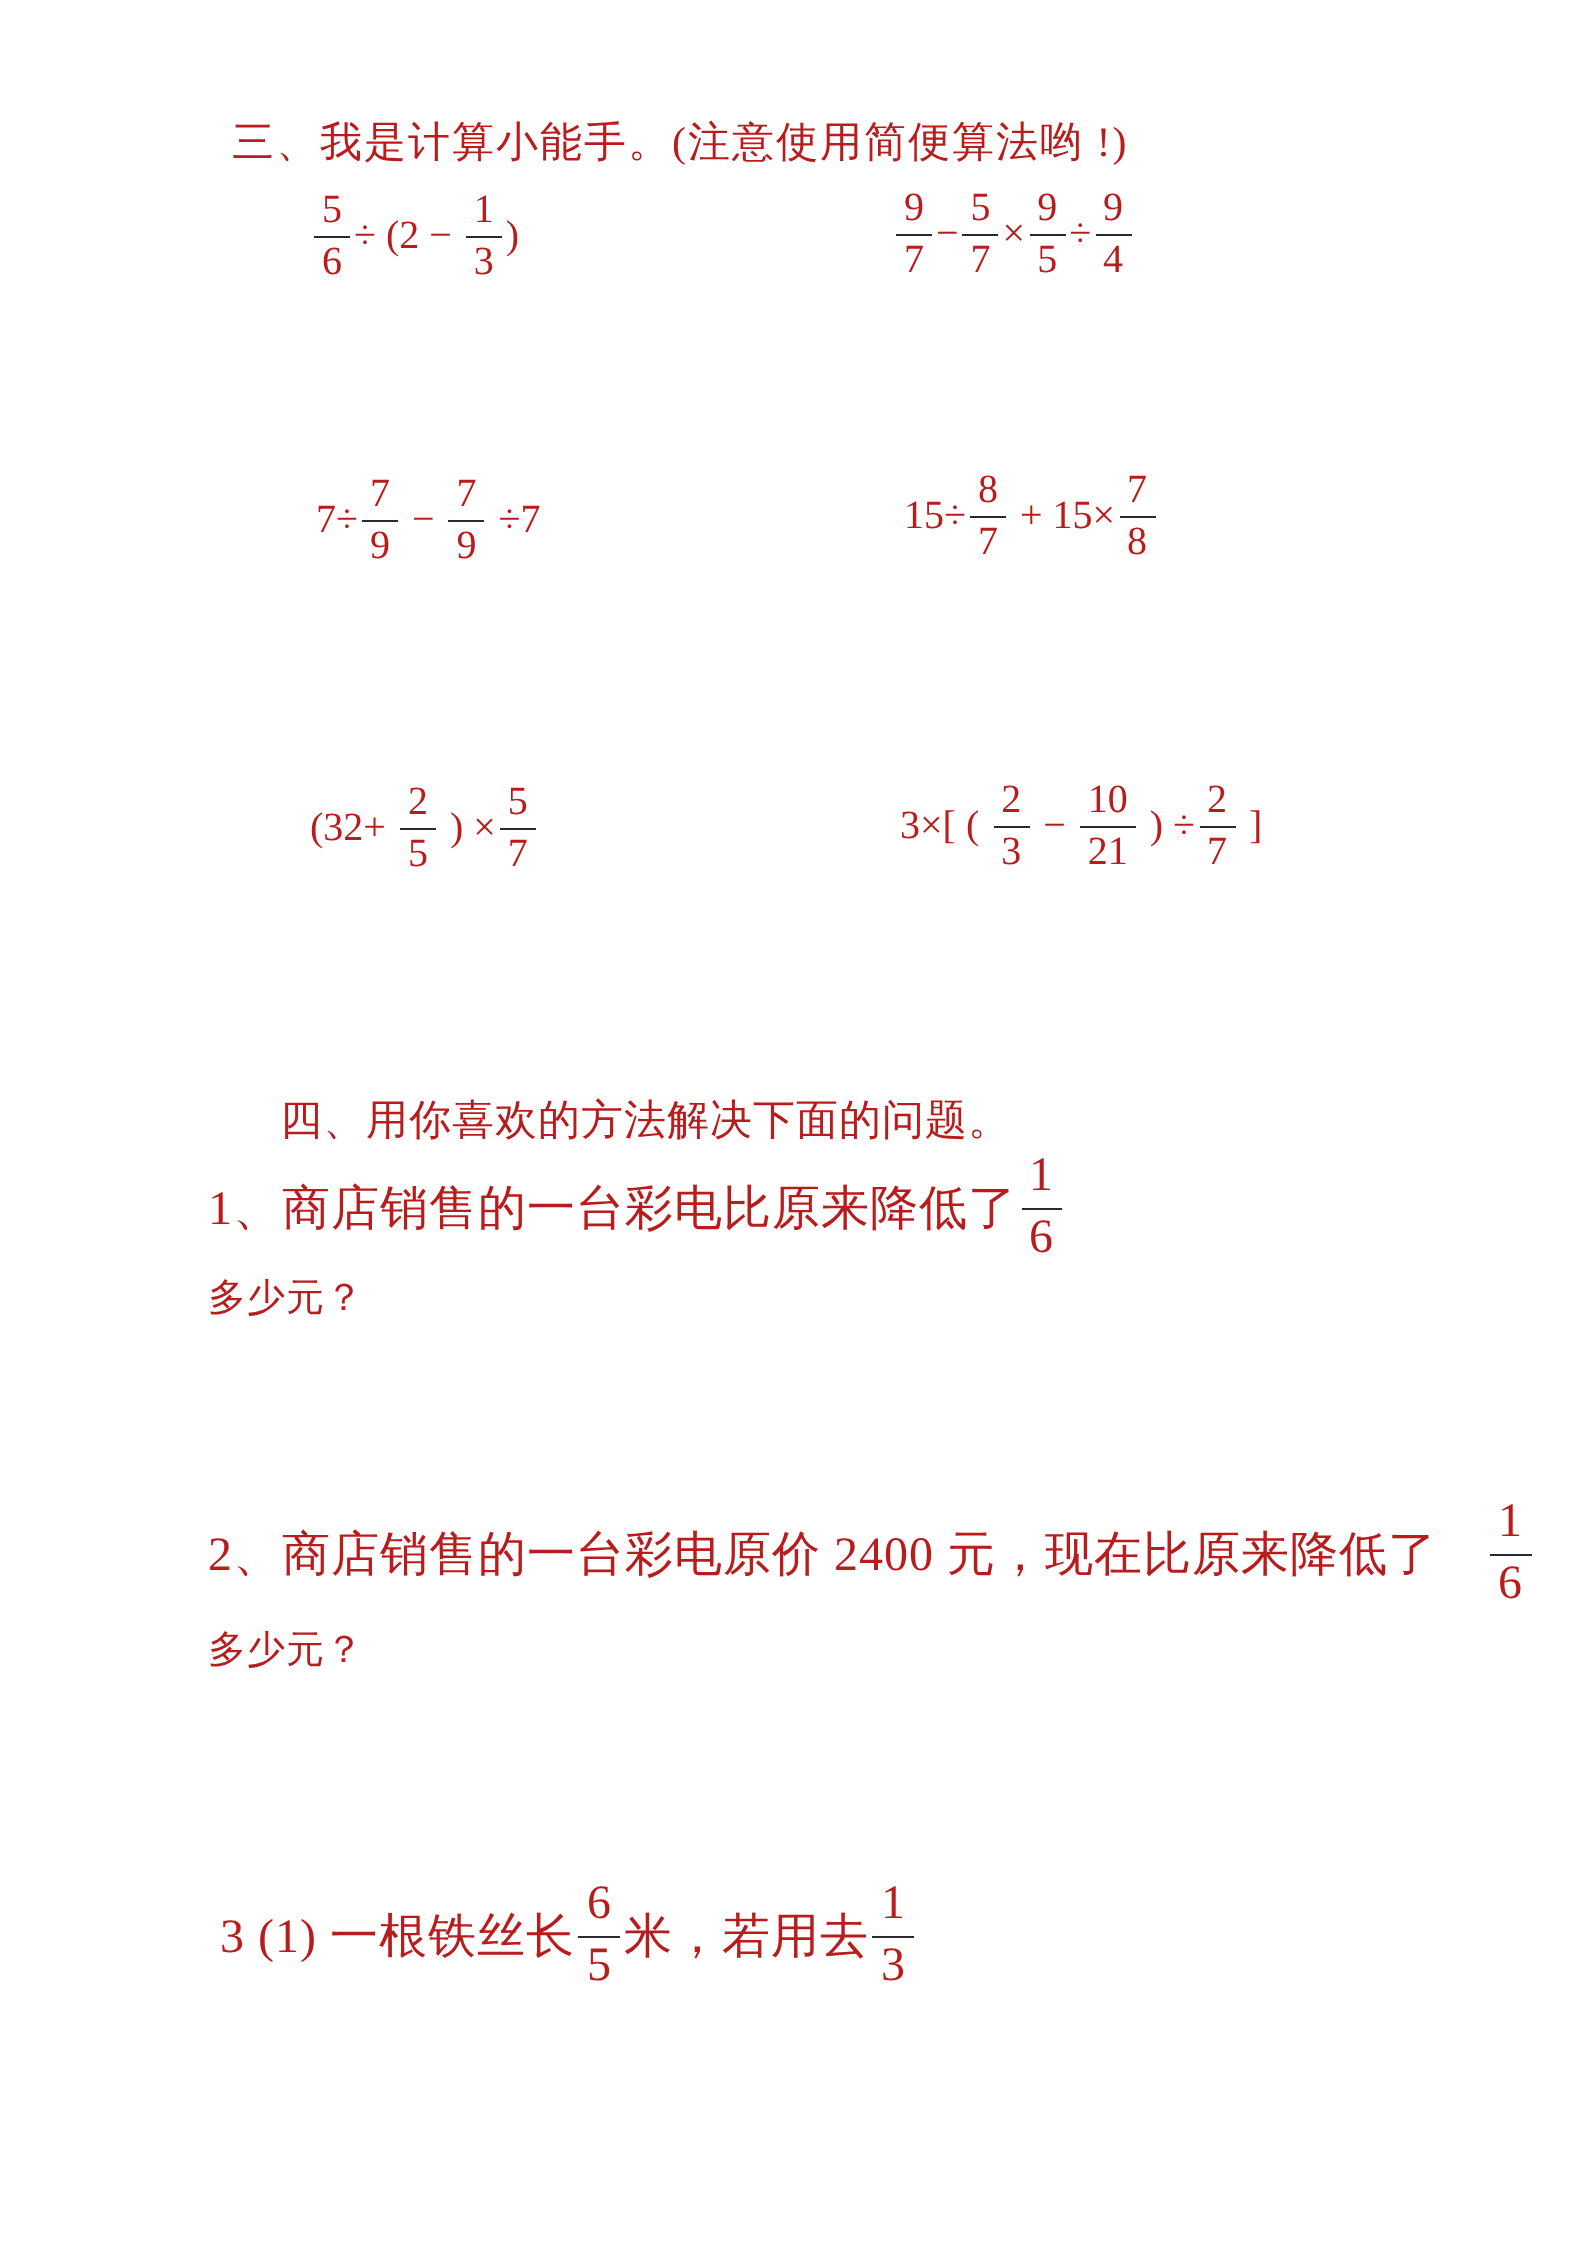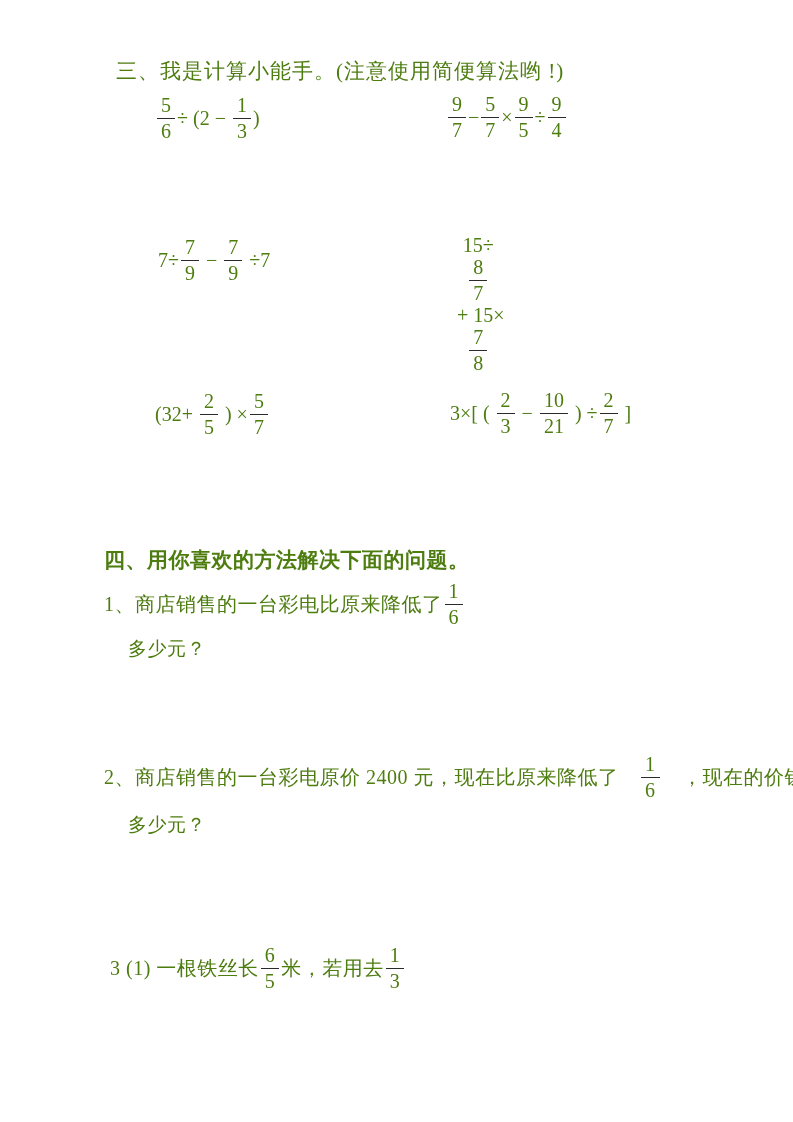--- a/index.html
+++ b/index.html
@@ -15,22 +15,23 @@
     font-family: "Liberation Serif", serif;
     overflow: hidden;
   }
   .section-title {
     position: absolute;
     font-size: 21px;
     letter-spacing: 1px;
     white-space: pre;
   }
   .section-title.bold {
-    font-weight: 700;
+    font-weight: 400;
     letter-spacing: 0.5px;
+    margin-left: 36px;
   }
   .expr {
     position: absolute;
     height: 48px;
     display: flex;
     align-items: center;
     font-size: 20px;
     white-space: pre;
   }
   .expr .tk, .q-line .tk {
@@ -48,44 +49,43 @@
   }
   .frac .den {
     padding: 2px 4px 0 4px;
     border-top: 1.4px solid #2a2a2a;
   }
   .q-line {
     position: absolute;
     height: 48px;
     display: flex;
     align-items: center;
-    font-size: 20px;
+    font-size: 24px;
     letter-spacing: 0.5px;
     white-space: pre;
   }
   .q-line.plain {
     height: auto;
     font-size: 19px;
-    margin-left: 24px;
   }
 </style>
 </head>
 <body>
 
-<div class="page" style="background: rgb(255, 255, 255); color: #4d7c0f;">
+<div class="page" style="background: rgb(255, 255, 255); color: #b91c1c;">
 
   <div class="section-title" style="left:116px; top:57px;">三、我是计算小能手。(注意使用简便算法哟 !)</div>
 
   <div class="expr" style="left:155px; top:94px;"><span class="frac"><span class="num">5</span><span class="den">6</span></span><span class="tk">÷ (2 − </span><span class="frac"><span class="num">1</span><span class="den">3</span></span><span class="tk">)</span></div>
 
   <div class="expr" style="left:446px; top:93px;"><span class="frac"><span class="num">9</span><span class="den">7</span></span><span class="tk">−</span><span class="frac"><span class="num">5</span><span class="den">7</span></span><span class="tk">×</span><span class="frac"><span class="num">9</span><span class="den">5</span></span><span class="tk">÷</span><span class="frac"><span class="num">9</span><span class="den">4</span></span></div>
 
   <div class="expr" style="left:158px; top:236px;"><span class="tk">7÷</span><span class="frac"><span class="num">7</span><span class="den">9</span></span><span class="tk"> − </span><span class="frac"><span class="num">7</span><span class="den">9</span></span><span class="tk"> ÷7</span></div>
 
-  <div class="expr" style="left:452px; top:234px;flex-direction:column;"><span class="tk">15÷</span><span class="frac"><span class="num">8</span><span class="den">7</span></span><span class="tk"> + 15×</span><span class="frac"><span class="num">7</span><span class="den">8</span></span></div>
+  <div class="expr" style="left:452px; top:234px;"><span class="tk">15÷</span><span class="frac"><span class="num">8</span><span class="den">7</span></span><span class="tk"> + 15×</span><span class="frac"><span class="num">7</span><span class="den">8</span></span></div>
 
   <div class="expr" style="left:155px; top:390px;"><span class="tk">(32+ </span><span class="frac"><span class="num">2</span><span class="den">5</span></span><span class="tk"> ) ×</span><span class="frac"><span class="num">5</span><span class="den">7</span></span></div>
 
   <div class="expr" style="left:450px; top:389px;"><span class="tk">3×[ ( </span><span class="frac"><span class="num">2</span><span class="den">3</span></span><span class="tk"> − </span><span class="frac"><span class="num">10</span><span class="den">21</span></span><span class="tk"> ) ÷</span><span class="frac"><span class="num">2</span><span class="den">7</span></span><span class="tk"> ]</span></div>
 
   <div class="section-title bold" style="left:104px; top:546px;">四、用你喜欢的方法解决下面的问题。</div>
 
   <div class="q-line" style="left:104px; top:580px;"><span class="tk">1、商店销售的一台彩电比原来降低了</span><span class="frac"><span class="num">1</span><span class="den">6</span></span></div>
 
   <div class="q-line plain" style="left:104px; top:636px;">多少元？</div>

